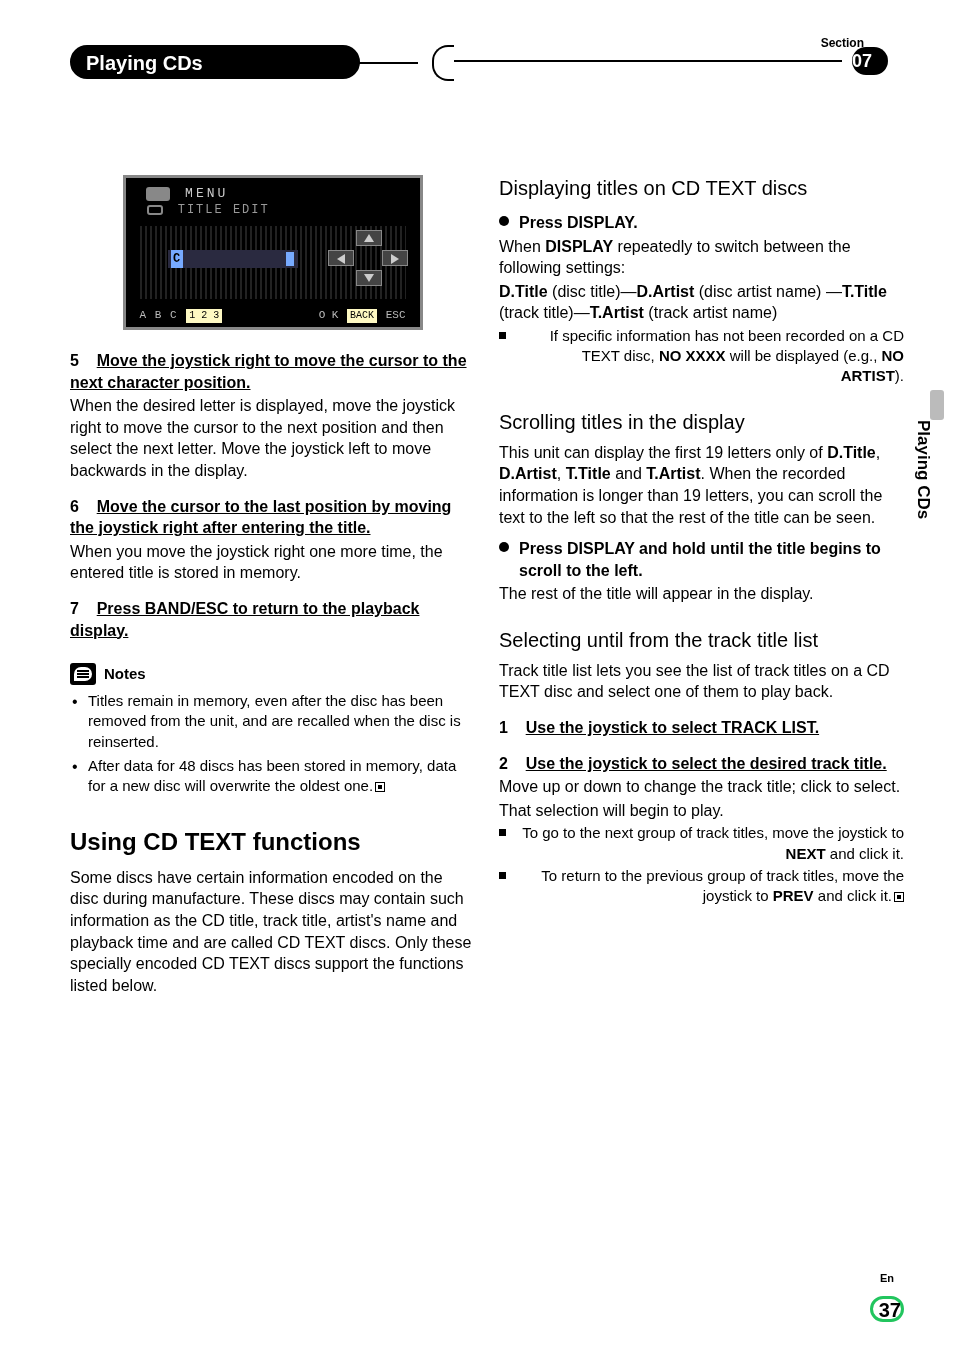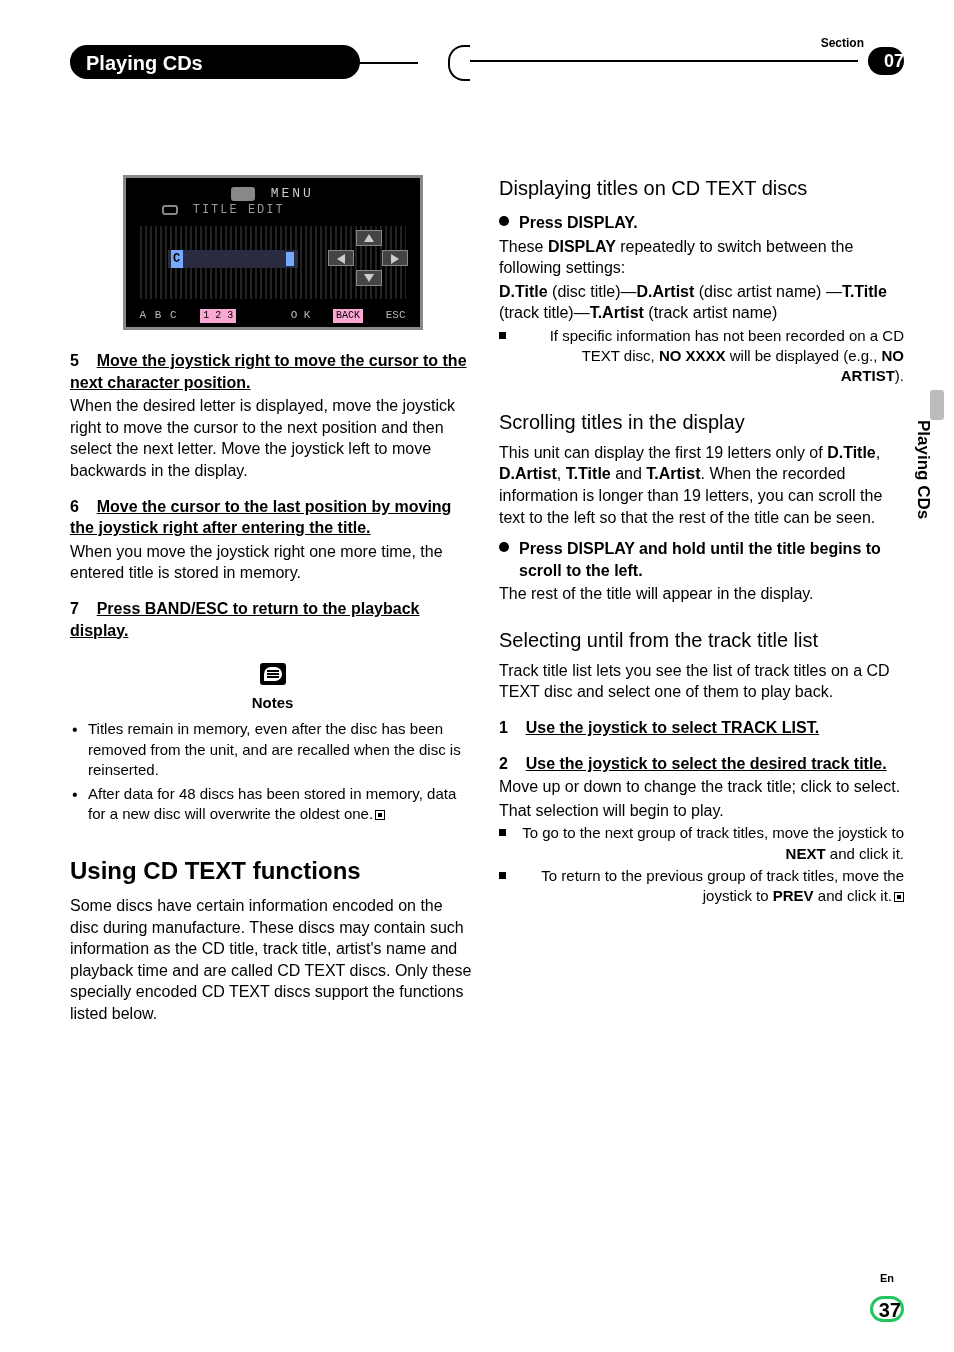--- a/index.html
+++ b/index.html
@@ -24,71 +24,71 @@
     padding: 3px 14px;
   }
   .chapter-pill::after{
     content:""; position:absolute; right:-60px; top:15px; width:60px; height:2px; background:#000;
   }
   .section-label {
     position: absolute; right: 40px; top: 0;
     font-size: 12px; font-weight: 700;
   }
   .section-num {
-    position: absolute; right: 0; top: 12px;
+    position: absolute; right: 16px; top: 12px;
     width: 36px; height: 28px; background: #000; color: #fff;
-    border-radius: 14px; text-align: right; font-weight: 900; font-size: 18px;
+    border-radius: 14px; text-align: left; font-weight: 900; font-size: 18px;
     line-height: 28px;
   }
   .section-num::before{
     content:""; position:absolute; left:-410px; top:13px; width:400px; height:2px; background:#000;
   }
   .section-num::after{
     content:""; position:absolute; left:-420px; top:-2px; width:20px; height:32px;
     border:2px solid #000; border-right:none; border-radius:16px 0 0 16px; background:#fff;
   }
   .columns { display: flex; gap: 24px; }
   .col { width: 50%; }
   
   .lcd {
     width: 300px; height: 155px; margin: 0 auto 20px auto;
     background: #000; border: 3px solid #888; position: relative;
     color: #ddd; font-family: "Courier New", monospace;
   }
-  .lcd-top { position:absolute; top:6px; left:20px; right:20px; height:18px;text-align:center; }
+  .lcd-top { position:absolute; top:6px; left:20px; right:20px; height:18px; }
   .lcd-icon { display:inline-block; width:24px; height:14px; background:#888; border-radius:3px; vertical-align:middle; margin-right:6px;}
   .lcd-menu { letter-spacing:3px; color:#ccc; font-size:13px; vertical-align:middle;}
-  .lcd-sub { position:absolute; top:24px; left:36px; font-size:12px; letter-spacing:2px; color:#999;}
+  .lcd-sub { position:absolute; top:24px; left:21px; font-size:12px; letter-spacing:2px; color:#999;}
   .lcd-disc { display:inline-block; width:16px; height:10px; border:2px solid #888; border-radius:3px; margin-right:6px; vertical-align:middle;}
   .lcd-body { position:absolute; top:48px; left:14px; right:14px; bottom:28px;
     background: repeating-linear-gradient(90deg,#222 0,#222 2px,#000 2px,#000 5px); }
   .lcd-field { position:absolute; top:24px; left:28px; width:130px; height:18px; background:#2a2a40; }
   .lcd-c { position:absolute; top:0; left:3px; width:12px; height:18px; background:#7af; color:#000; font-size:12px; text-align:center; line-height:18px; font-weight:bold;}
   .lcd-cursor{position:absolute; top:2px; right:4px; width:8px; height:14px; background:#7af;}
   .lcd-btn { position:absolute; width:26px; height:16px; background:#444; border:1px solid #888; }
   .lcd-btn.up{ top:4px; right:24px;}
   .lcd-btn.down{ top:44px; right:24px;}
   .lcd-btn.left{ top:24px; right:52px;}
   .lcd-btn.right{ top:24px; right:-2px;}
   .tri{width:0;height:0;margin:3px auto;}
   .tri.u{border-left:5px solid transparent;border-right:5px solid transparent;border-bottom:8px solid #ccc;}
   .tri.d{border-left:5px solid transparent;border-right:5px solid transparent;border-top:8px solid #ccc;}
   .tri.l{border-top:5px solid transparent;border-bottom:5px solid transparent;border-right:8px solid #ccc;}
   .tri.r{border-top:5px solid transparent;border-bottom:5px solid transparent;border-left:8px solid #ccc;}
   .lcd-bottom{position:absolute;bottom:4px;left:14px;right:14px;font-size:11px;color:#bbb;}
   .lcd-abc{letter-spacing:1px;}
   .lcd-ok{float:right;}
-  .invbox{display:inline-block;background:#f9a8d4;color:#000;padding:0 3px;margin:0 16px;font-size:10px;}
+  .invbox{display:inline-block;background:#fef9c3;color:#000;padding:0 3px;margin:0 2px;font-size:10px;}
 
   .step { margin-top: 14px; }
   .step-num { font-weight: 900; display:inline; }
   .step-title { font-weight: 900; display:inline;text-decoration:underline; }
   .body-text { font-weight: 400; margin-top: 2px; }
 
-  .notes-header { margin-top: 22px; display:flex; align-items:center; gap:8px;flex-direction:column;}
+  .notes-header { margin-top: 22px; display:flex; align-items:center; gap:8px;}
   .notes-icon { width:26px; height:22px; background:#000; border-radius:3px; position:relative;}
   .notes-icon::after{content:"";position:absolute;left:4px;top:4px;width:18px;height:14px;background:#fff;border-radius:7px 7px 7px 0;}
   .notes-icon::before{content:"";position:absolute;left:7px;top:7px;width:12px;height:2px;background:#000;box-shadow:0 3px 0 #000,0 6px 0 #000; z-index:2;}
   .notes-label{font-weight:900; font-size:15px;}
   ul.notes { list-style: none; padding-left: 0; margin-top:6px;}
   ul.notes li { position:relative; padding-left:18px; margin-bottom:4px; font-size:15px;}
   ul.notes li::before{content:"•"; position:absolute; left:2px; top:0; font-size:16px;}
 
   .h1 { font-weight: 900; font-size: 24px; margin-top: 30px; margin-bottom: 8px;}
   .h2 { font-weight: 400; font-size: 20px; margin-top: 22px; margin-bottom: 6px;}
@@ -189,21 +189,21 @@
     </ul>
 
     <div class="h1">Using CD TEXT functions</div>
     <div class="body-text">Some discs have certain information encoded on the disc during manufacture. These discs may contain such information as the CD title, track title, artist's name and playback time and are called CD TEXT discs. Only these specially encoded CD TEXT discs support the functions listed below.</div>
   </div>
 
   <div class="col">
     <div class="h2" style="margin-top:0">Displaying titles on CD TEXT discs</div>
     <div class="bullet-line"><span class="dot"></span><b>Press DISPLAY.</b></div>
     <div class="body-text">
-      <span>These </span><b>DISPLAY</b><span> repeatedly to switch between the following settings:</span>
+      <span>When </span><b>DISPLAY</b><span> repeatedly to switch between the following settings:</span>
     </div>
     <div class="body-text">
       <b>D.Title</b><span> (disc title)—</span><b>D.Artist</b><span> (disc artist name) —</span><b>T.Title</b><span> (track title)—</span><b>T.Artist</b><span> (track artist name)</span>
     </div>
     <div class="square-bullet">
       <span>If specific information has not been recorded on a CD TEXT disc, </span><b>NO XXXX</b><span> will be displayed (e.g., </span><b>NO ARTIST</b><span>).</span>
     </div>
 
     <div class="h2">Scrolling titles in the display</div>
     <div class="body-text">

